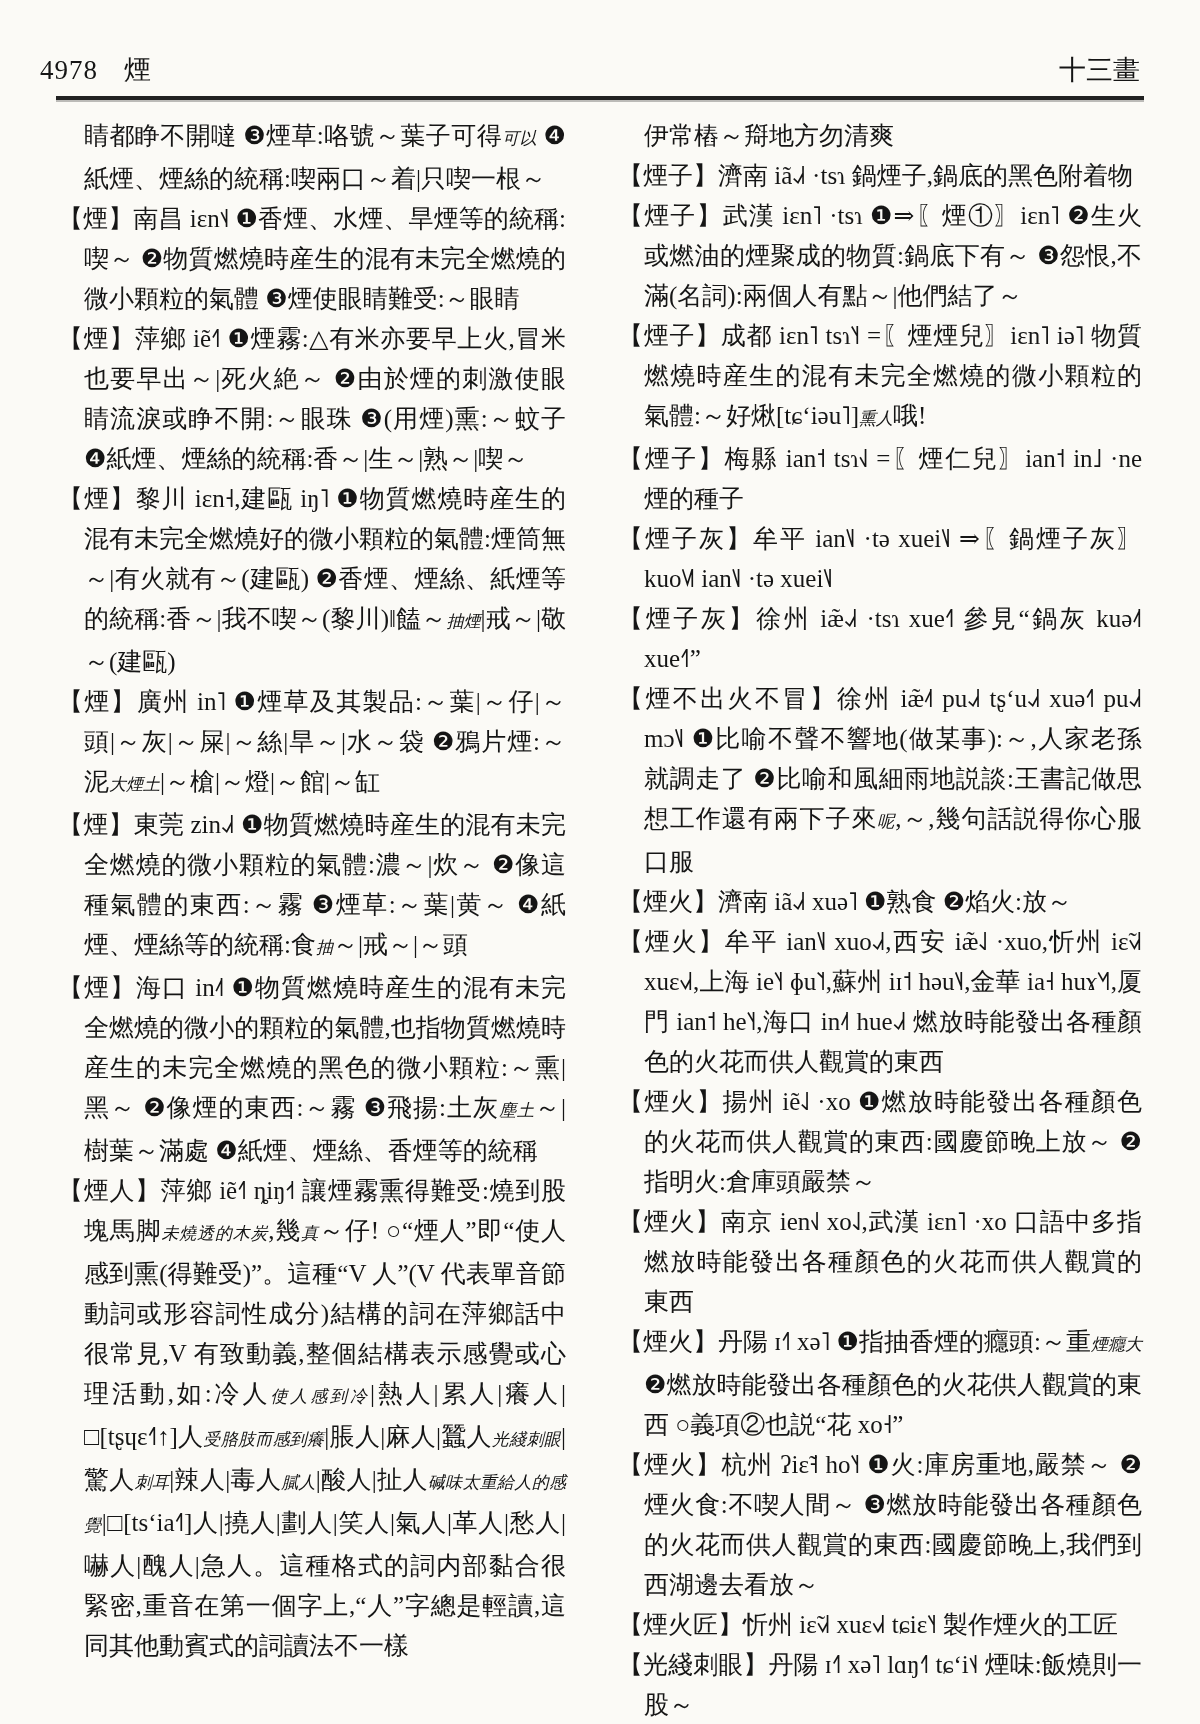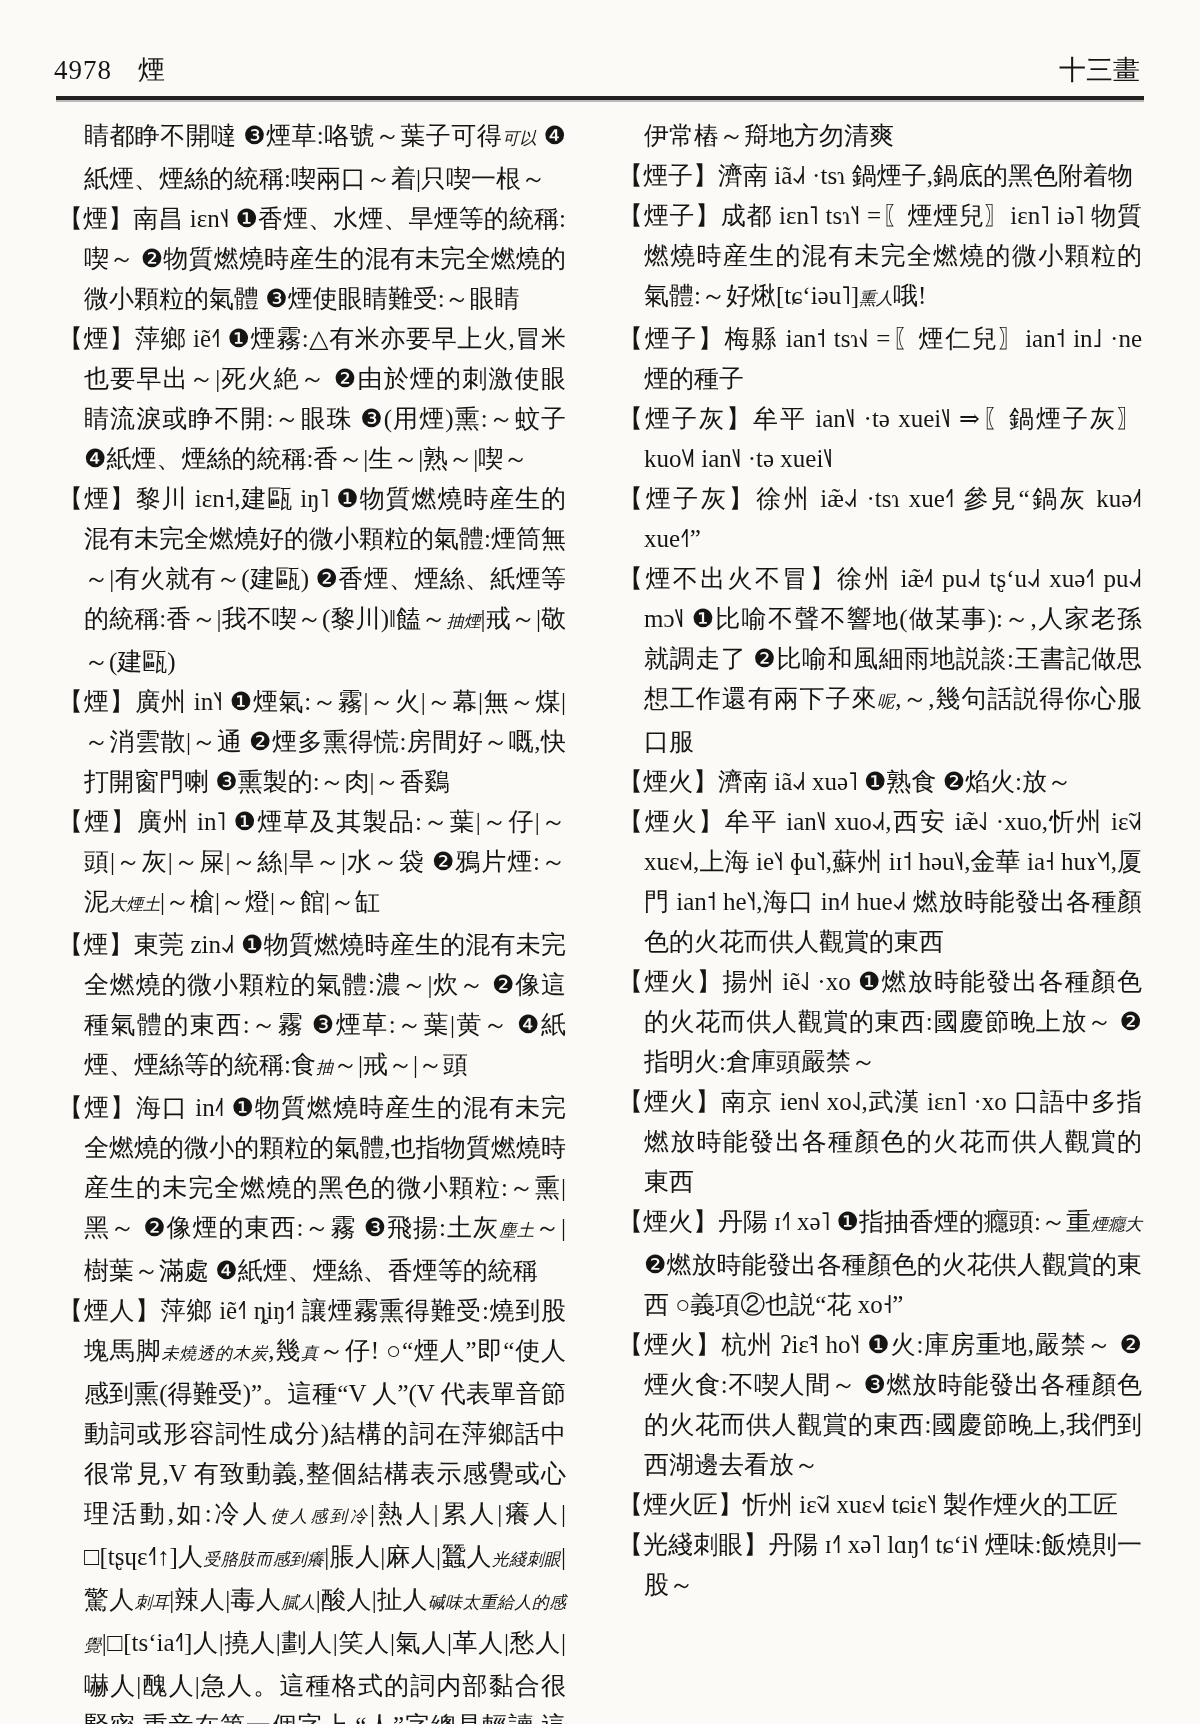--- a/index.html
+++ b/index.html
@@ -5,21 +5,21 @@
   html,body{margin:0;padding:0;}
   .page{
     position:relative;
     width:1200px;height:1724px;
     background:#fbfaf6;
     font-family:"Liberation Serif","DejaVu Serif",serif;
     color:#151515;
     overflow:hidden;
   }
   .header{
-    position:absolute;top:52px;left:54px;right:58px;height:40px;
+    position:absolute;top:52px;left:40px;right:58px;height:40px;
     font-size:27px;
   }
   .pagenum{letter-spacing:1px;}
   .head-word{margin-left:26px;}
   .section{position:absolute;right:2px;top:0;font-family:Liberation Serif, serif;}
   .rule{
     position:absolute;top:96px;left:56px;width:1088px;height:0;
     border-top:4px solid #222;
     box-shadow:0 2px 0 rgba(0,0,0,0.25);
   }
@@ -42,29 +42,29 @@
   <div class="header">
     <span class="pagenum">4978</span><span class="head-word">煙</span>
     <span class="section">十三畫</span>
   </div>
   <div class="rule"></div>
   <div class="col col-left">
       <div class="entry cont">睛都睁不開噠 ❸煙草:咯號～葉子可得<span class="sm">可以</span> ❹紙煙、煙絲的統稱:喫兩口～着|只喫一根～</div>
       <div class="entry"><span class="hw">【煙】</span>南昌 iɛn˦˨ ❶香煙、水煙、旱煙等的統稱:喫～ ❷物質燃燒時産生的混有未完全燃燒的微小顆粒的氣體 ❸煙使眼睛難受:～眼睛</div>
       <div class="entry"><span class="hw">【煙】</span>萍鄉 iẽ˧˥ ❶煙霧:△有米亦要早上火,冒米也要早出～|死火絶～ ❷由於煙的刺激使眼睛流淚或睁不開:～眼珠 ❸(用煙)熏:～蚊子 ❹紙煙、煙絲的統稱:香～|生～|熟～|喫～</div>
       <div class="entry"><span class="hw">【煙】</span>黎川 iɛn˧,建甌 iŋ˥ ❶物質燃燒時産生的混有未完全燃燒好的微小顆粒的氣體:煙筒無～|有火就有～(建甌) ❷香煙、煙絲、紙煙等的統稱:香～|我不喫～(黎川)‖饁～<span class="sm">抽煙</span>|戒～|敬～(建甌)</div>
-      <div class="entry"><span class="hw">【煙】</span>廣州 in˥˧ ❶煙氣:～霧|～火|～幕|無～煤|～消雲散|～通 ❷煙多熏得慌:房間好～嘅,快打開窗門喇 ❸熏製的:～肉|～香鷄</div>
       <div class="entry"><span class="hw">【煙】</span>廣州 in˥ ❶煙草及其製品:～葉|～仔|～頭|～灰|～屎|～絲|旱～|水～袋 ❷鴉片煙:～泥<span class="sm">大煙土</span>|～槍|～燈|～館|～缸</div>
       <div class="entry"><span class="hw">【煙】</span>東莞 zin˨˩˧ ❶物質燃燒時産生的混有未完全燃燒的微小顆粒的氣體:濃～|炊～ ❷像這種氣體的東西:～霧 ❸煙草:～葉|黄～ ❹紙煙、煙絲等的統稱:食<span class="sm">抽</span>～|戒～|～頭</div>
       <div class="entry"><span class="hw">【煙】</span>海口 in˨˦ ❶物質燃燒時産生的混有未完全燃燒的微小的顆粒的氣體,也指物質燃燒時産生的未完全燃燒的黑色的微小顆粒:～熏|黑～ ❷像煙的東西:～霧 ❸飛揚:土灰<span class="sm">塵土</span>～|樹葉～滿處 ❹紙煙、煙絲、香煙等的統稱</div>
       <div class="entry"><span class="hw">【煙人】</span>萍鄉 iẽ˧˥ ȵiŋ˧˦ 讓煙霧熏得難受:燒到股塊馬脚<span class="sm">未燒透的木炭</span>,幾<span class="sm">真</span>～仔! ○“煙人”即“使人感到熏(得難受)”。這種“V 人”(V 代表單音節動詞或形容詞性成分)結構的詞在萍鄉話中很常見,V 有致動義,整個結構表示感覺或心理活動,如:冷人<span class="sm">使人感到冷</span>|熱人|累人|癢人|□[tʂɥɛ˧˥↑]人<span class="sm">受胳肢而感到癢</span>|脹人|麻人|蠶人<span class="sm">光綫刺眼</span>|驚人<span class="sm">刺耳</span>|辣人|毒人<span class="sm">膩人</span>|酸人|扯人<span class="sm">碱味太重給人的感覺</span>|□[tsʻia˧˥]人|撓人|劃人|笑人|氣人|革人|愁人|嚇人|醜人|急人。這種格式的詞内部黏合很緊密,重音在第一個字上,“人”字總是輕讀,這同其他動賓式的詞讀法不一樣</div>
     </div>
   <div class="col col-right">
       <div class="entry cont">伊常樁～搿地方勿清爽</div>
       <div class="entry"><span class="hw">【煙子】</span>濟南 iã˨˩˧ ·tsɿ 鍋煙子,鍋底的黑色附着物</div>
+      <div class="entry"><span class="hw">【煙子】</span>武漢 iɛn˥ ·tsɿ ❶⇒〖煙①〗iɛn˥ ❷生火或燃油的煙聚成的物質:鍋底下有～ ❸怨恨,不滿(名詞):兩個人有點～|他們結了～</div>
       <div class="entry"><span class="hw">【煙子】</span>成都 iɛn˥ tsɿ˥˧ =〖煙煙兒〗iɛn˥ iə˥ 物質燃燒時産生的混有未完全燃燒的微小顆粒的氣體:～好煍[tɕʻiəu˥]<span class="sm">熏人</span>哦!</div>
       <div class="entry"><span class="hw">【煙子】</span>梅縣 ian˦ tsɿ˧˩ =〖煙仁兒〗ian˦ in˩ ·ne 煙的種子</div>
       <div class="entry"><span class="hw">【煙子灰】</span>牟平 ian˥˩ ·tə xuei˥˩ ⇒〖鍋煙子灰〗kuo˥˩˥ ian˥˩ ·tə xuei˥˩</div>
       <div class="entry"><span class="hw">【煙子灰】</span>徐州 iæ̃˨˩˧ ·tsɿ xue˧˥ 參見“鍋灰 kuə˨˦ xue˧˥”</div>
       <div class="entry"><span class="hw">【煙不出火不冒】</span>徐州 iæ̃˨˦ pu˨˩˧ tʂʻu˨˩˧ xuə˧˥ pu˨˩˧ mɔ˥˩ ❶比喻不聲不響地(做某事):～,人家老孫就調走了 ❷比喻和風細雨地説談:王書記做思想工作還有兩下子來<span class="sm">呢</span>,～,幾句話説得你心服口服</div>
       <div class="entry"><span class="hw">【煙火】</span>濟南 iã˨˩˧ xuə˥ ❶熟食 ❷焰火:放～</div>
       <div class="entry"><span class="hw">【煙火】</span>牟平 ian˥˩ xuo˨˩˧,西安 iæ̃˨˩ ·xuo,忻州 iɛ̃˧˩˧ xuɛ˧˩˧,上海 ie˥˧ ɸu˥˦,蘇州 iɪ˦ həu˥˨,金華 ia˧ huɤ˥˧˥,厦門 ian˦ he˥˧,海口 in˨˦ hue˨˩˧ 燃放時能發出各種顏色的火花而供人觀賞的東西</div>
       <div class="entry"><span class="hw">【煙火】</span>揚州 iẽ˨˩ ·xo ❶燃放時能發出各種顏色的火花而供人觀賞的東西:國慶節晚上放～ ❷指明火:倉庫頭嚴禁～</div>
       <div class="entry"><span class="hw">【煙火】</span>南京 ien˧˩ xo˨˩,武漢 iɛn˥ ·xo 口語中多指燃放時能發出各種顏色的火花而供人觀賞的東西</div>
       <div class="entry"><span class="hw">【煙火】</span>丹陽 ɪ˧˥ xə˥ ❶指抽香煙的癮頭:～重<span class="sm">煙癮大</span> ❷燃放時能發出各種顏色的火花供人觀賞的東西 ○義項②也説“花 xo˧”</div>

